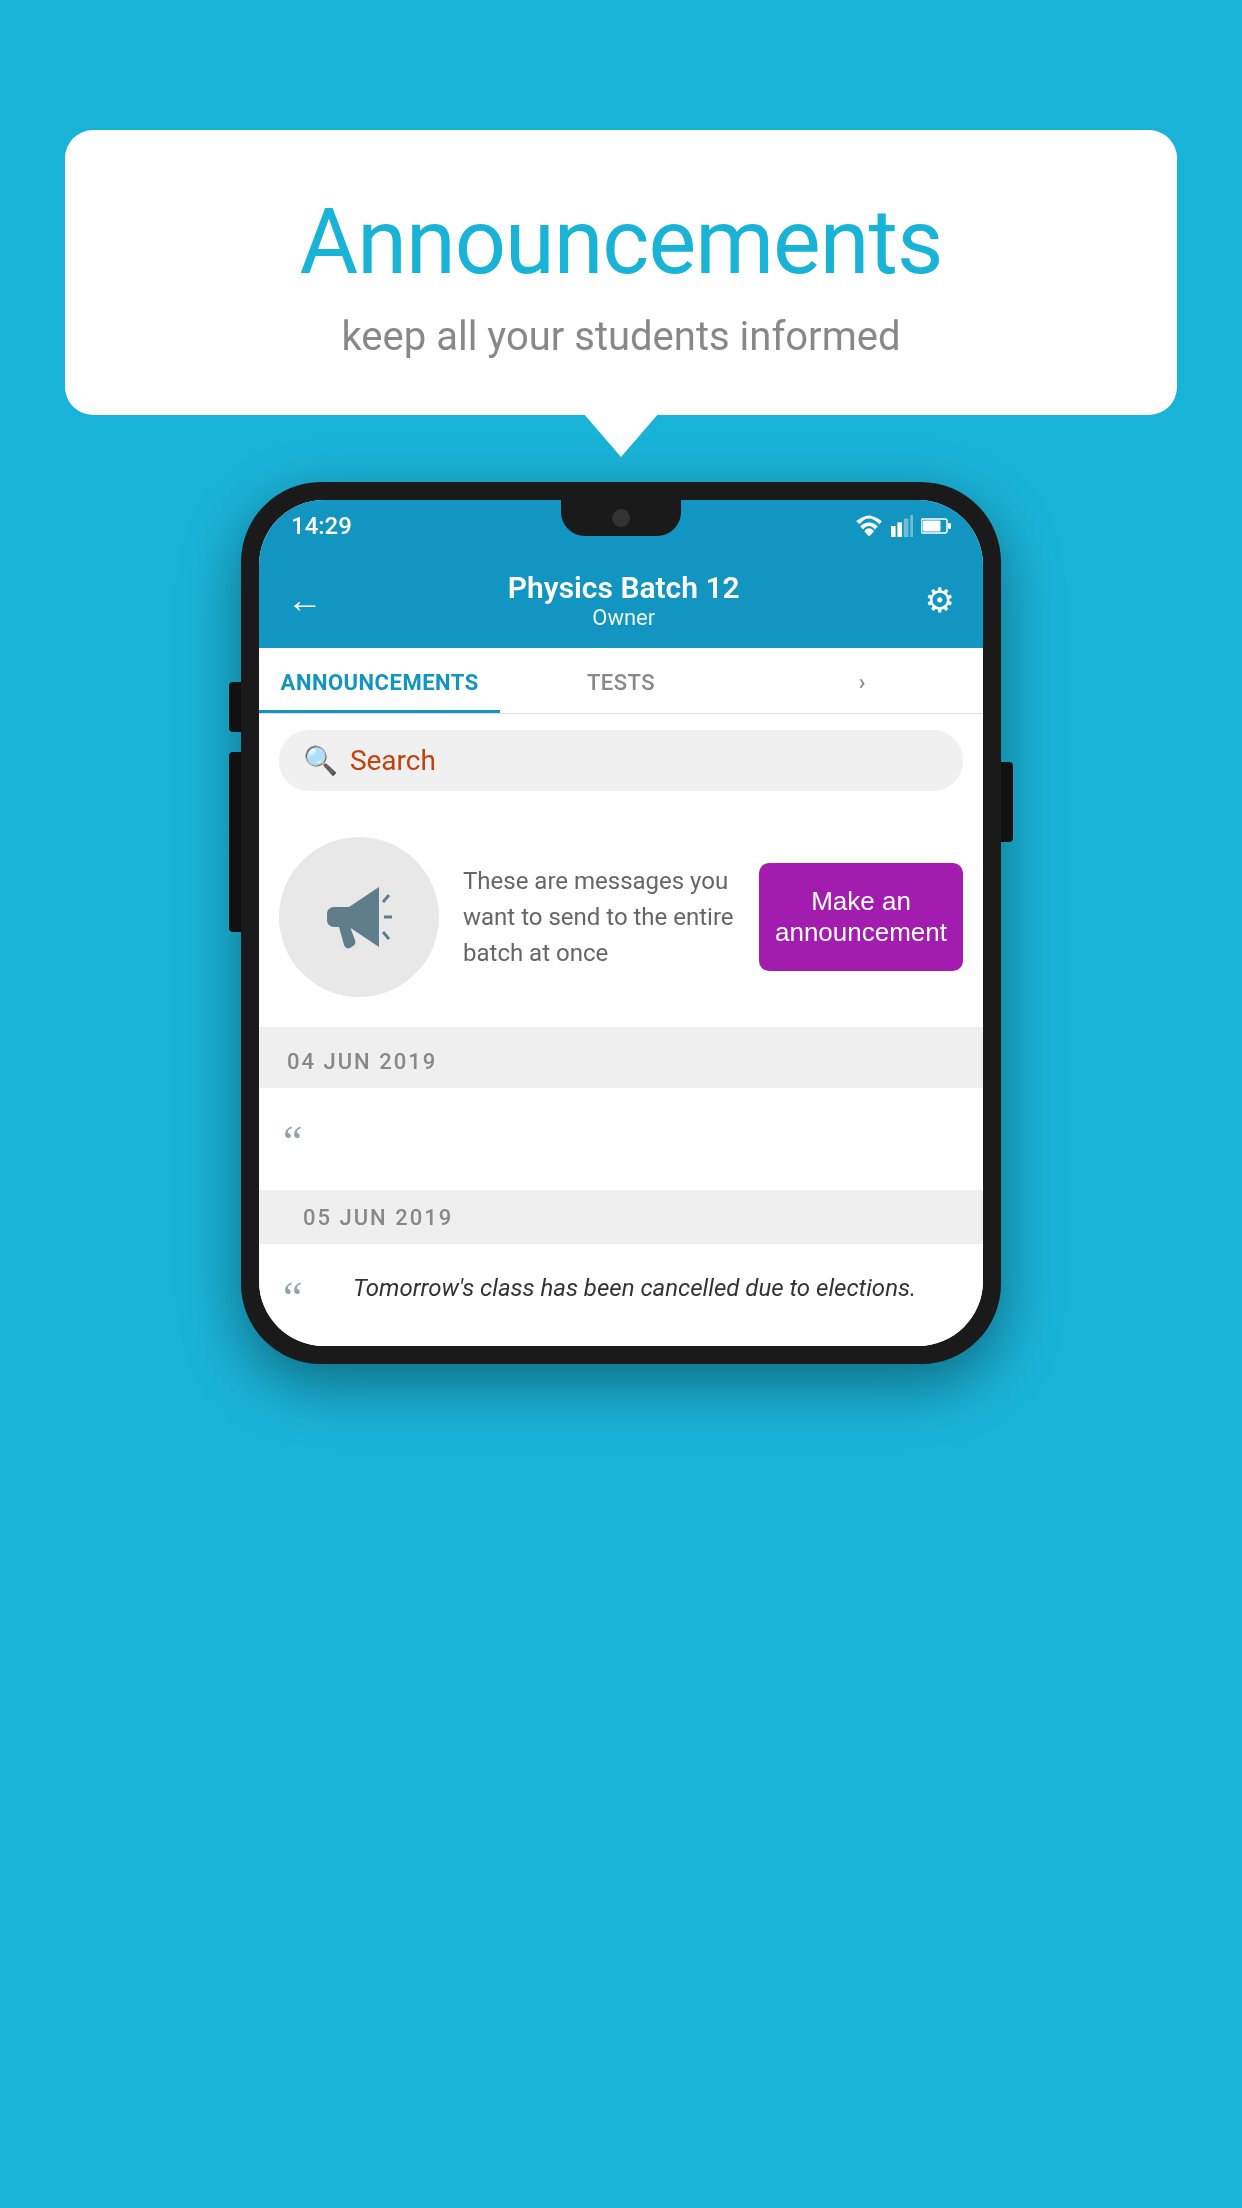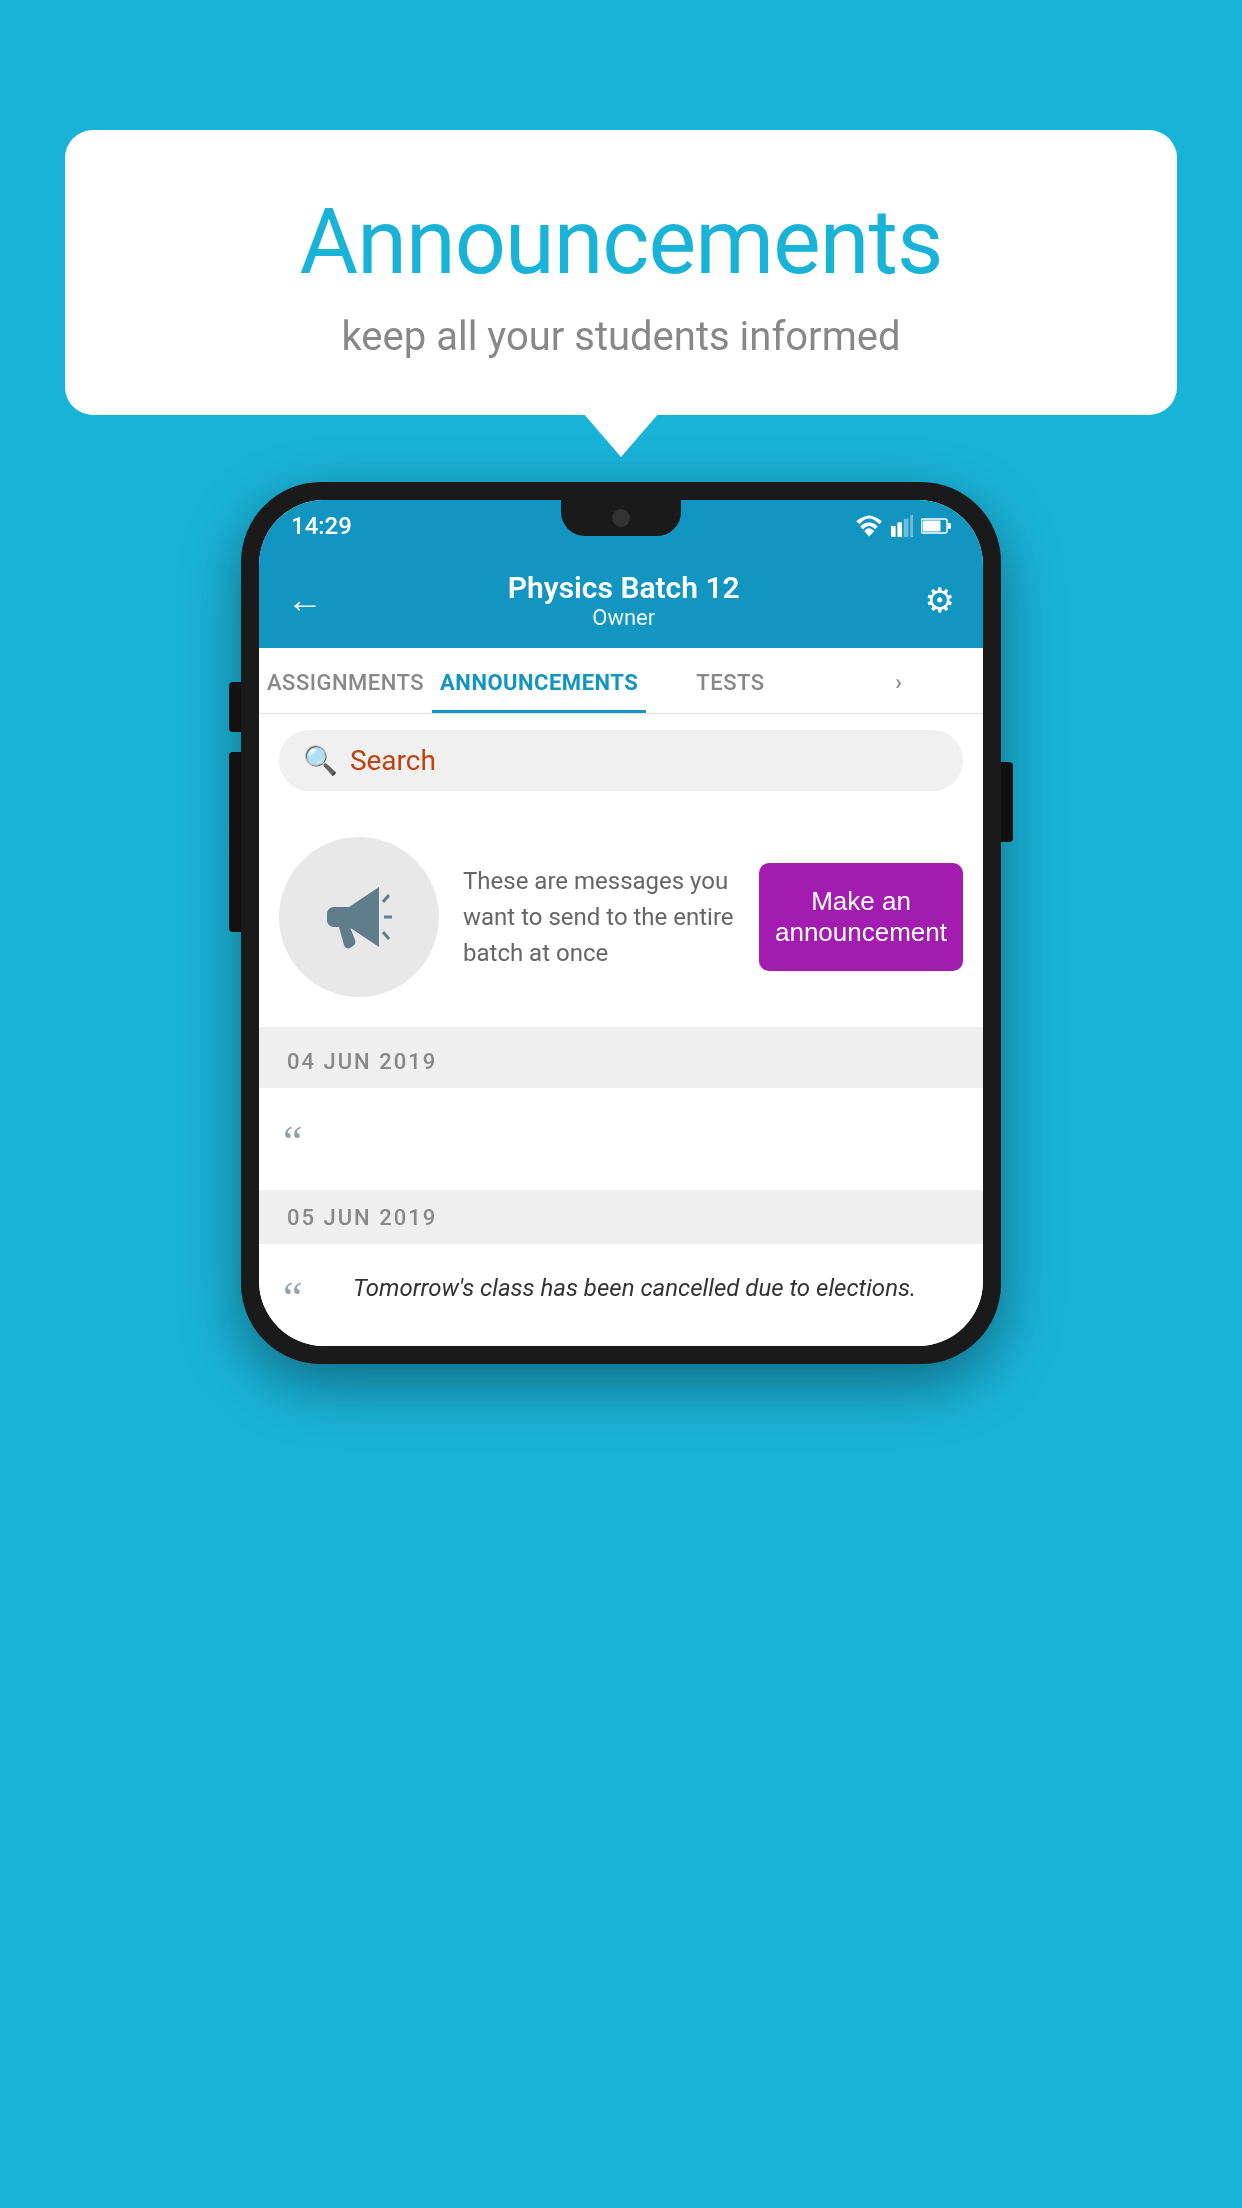--- a/index.html
+++ b/index.html
@@ -342,21 +342,21 @@
     }
 
     .announcement-meta {
       font-size: 22px;
       color: #888;
     }
 
     
     .date-separator-2 {
       background: #efefef;
-      padding: 14px 28px;
+      padding: 14px 44px;
       font-size: 22px;
       color: #888;
       font-weight: 500;
       letter-spacing: 2px;
     }
 
     
     .announcement-item-2 {
       background: white;
       padding: 26px 24px;
@@ -450,21 +450,20 @@
       <div class="app-header">
         <span class="back-arrow">←</span>
         <div class="header-center">
           <div class="header-title">Physics Batch 12</div>
           <div class="header-subtitle">Owner</div>
         </div>
         <span class="gear-icon">⚙</span>
       </div>
 
       <div class="tabs-bar">
-        <div class="tab-item">ASSIGNMENTS</div>
         <div class="tab-item active">ANNOUNCEMENTS</div>
         <div class="tab-item">TESTS</div>
         <div class="tab-item">›</div>
       </div>
 
       <div class="search-bar">
         <div class="search-input-wrap">
           <span class="search-icon-wrap">🔍</span>
           <span class="search-placeholder">Search</span>
         </div>

